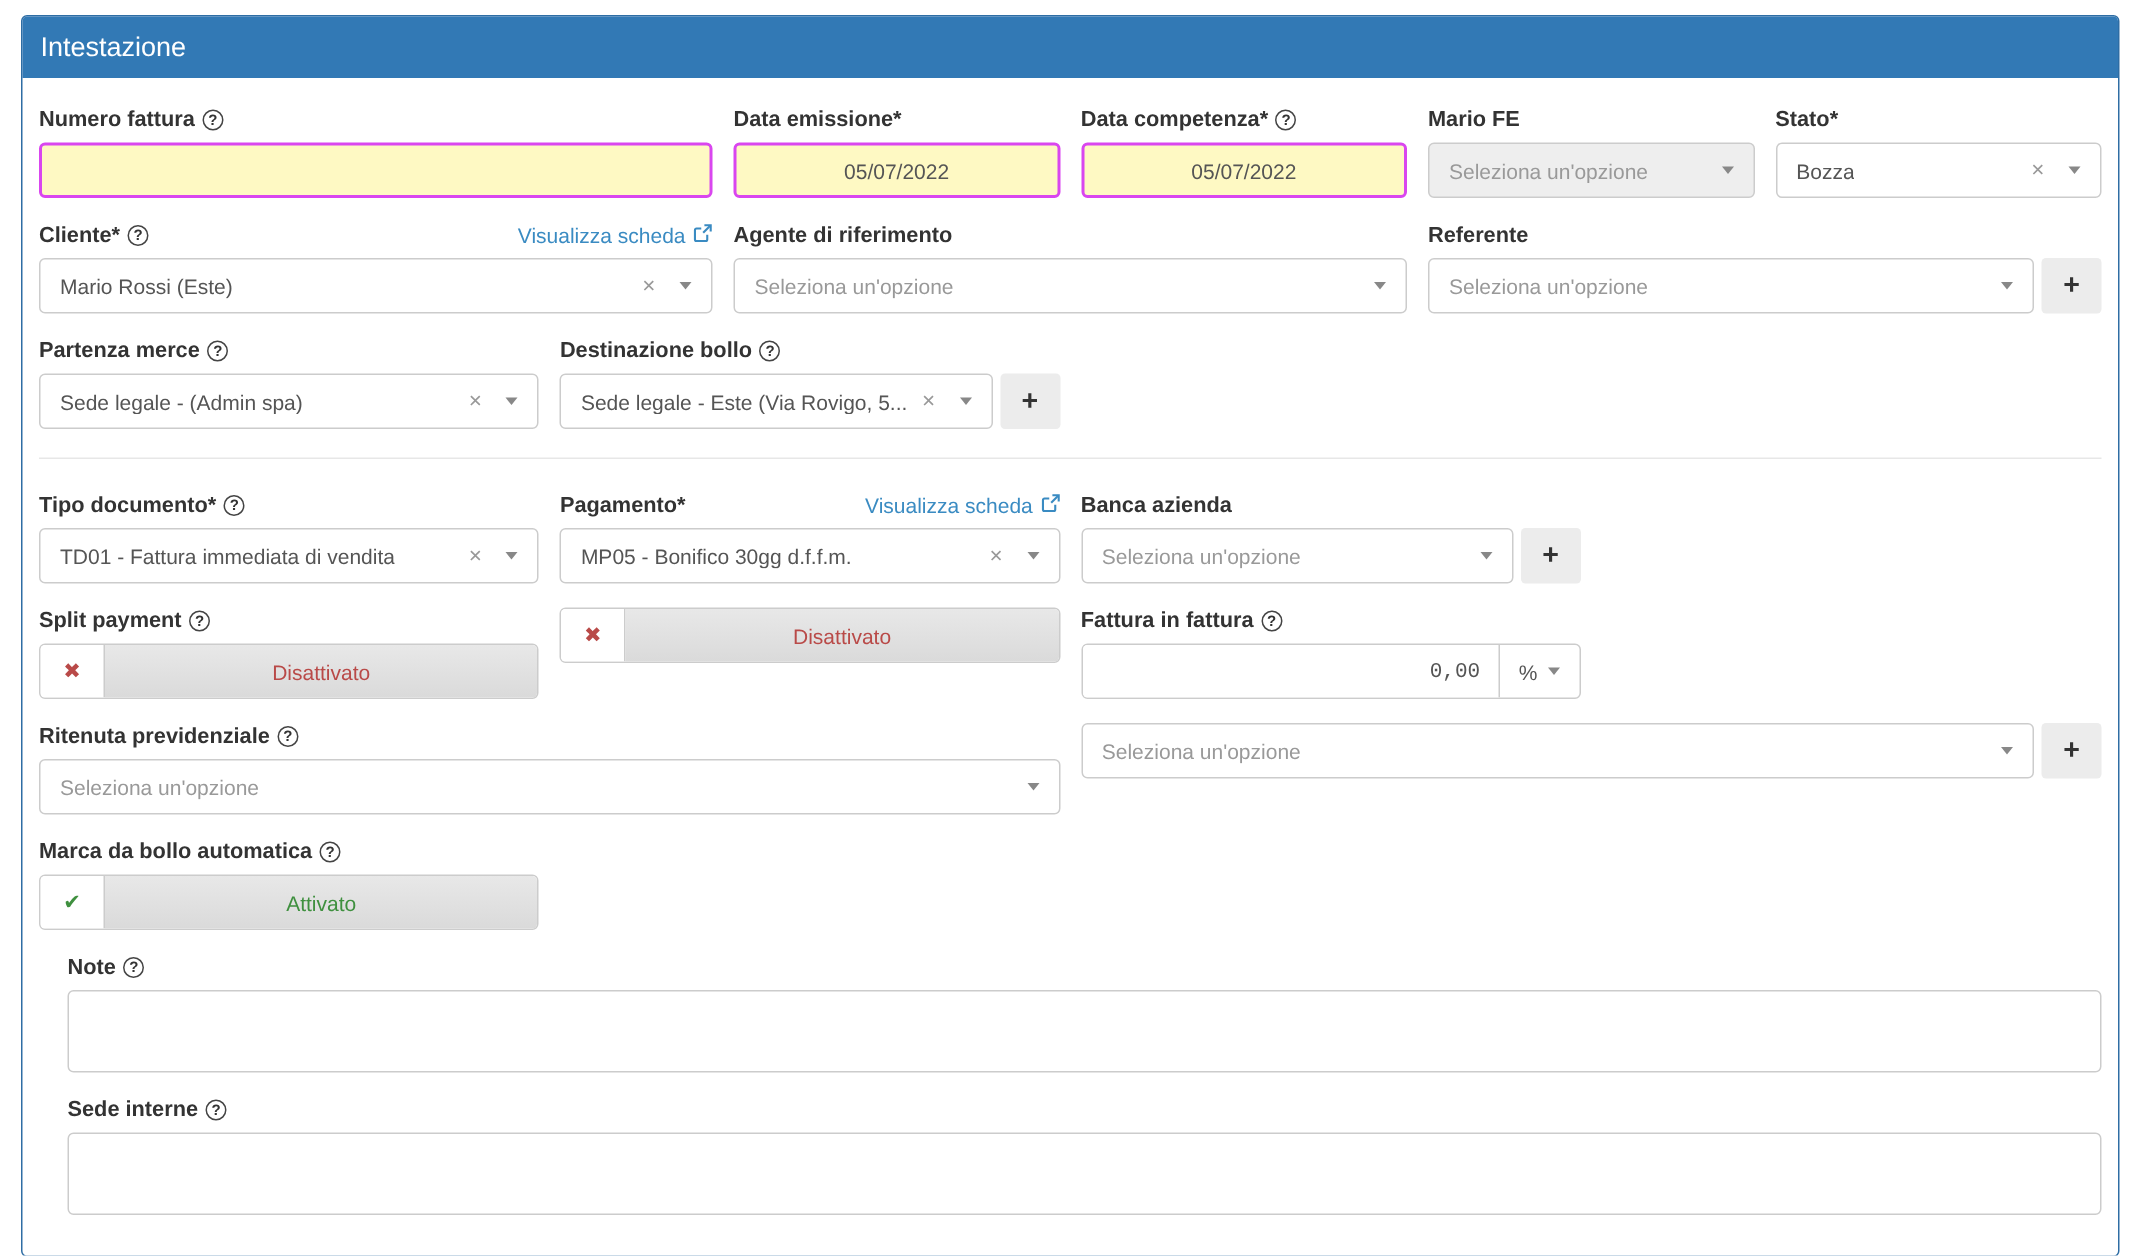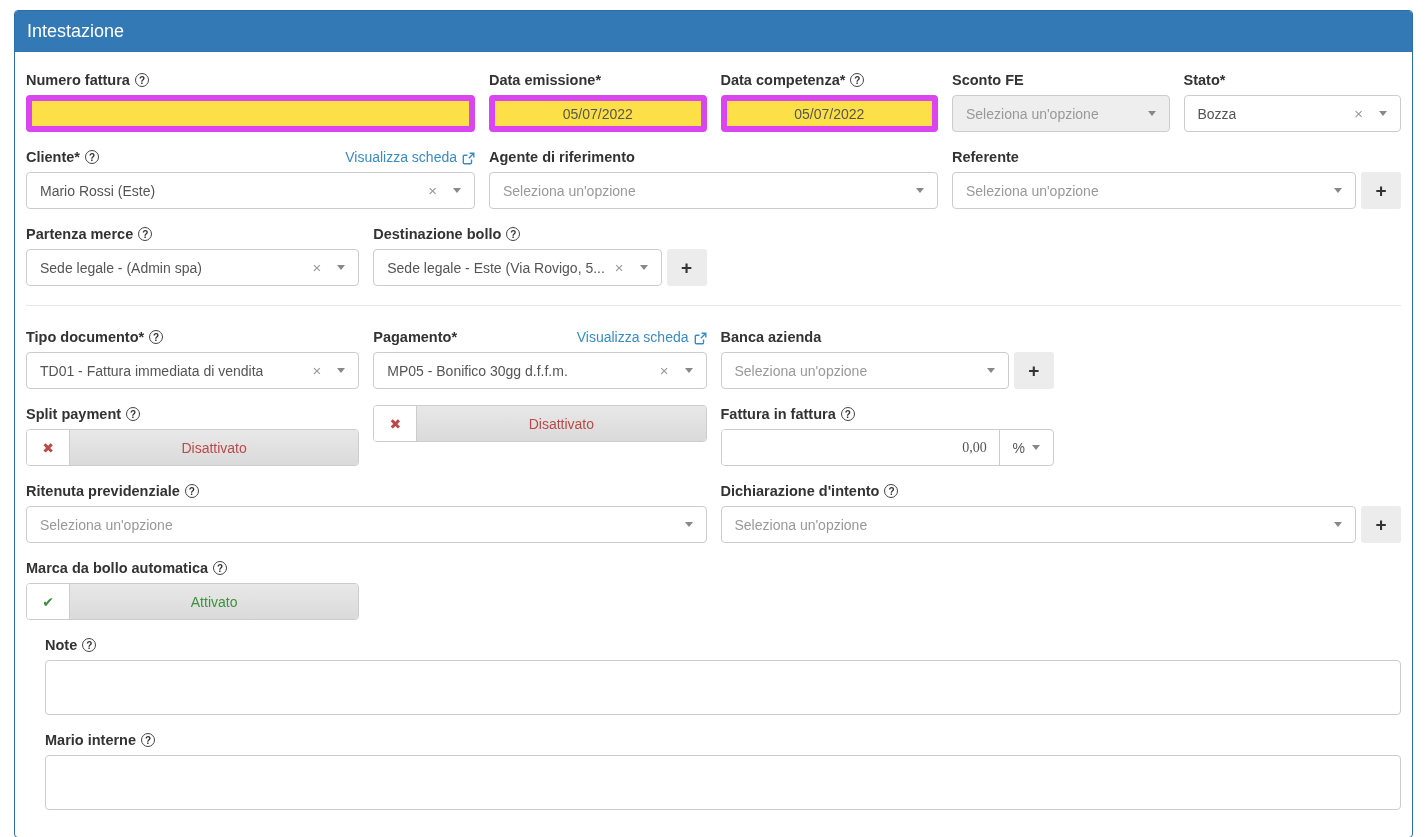--- a/index.html
+++ b/index.html
@@ -58,21 +58,21 @@
     margin-left: 5px;
     vertical-align: 1px;
     cursor: pointer;
   }
   a.scheda-link {
     color: #3a8bc2;
     text-decoration: none;
     font-weight: normal;
     font-size: 14px;
     display: inline-flex;
-    align-items: flex-end;
+    align-items: flex-start;
     gap: 5px;
     cursor: pointer;
   }
   .control-row { display: flex; gap: 5px; }
   .sel {
     display: flex;
     align-items: center;
     height: 37px;
     background: #fff;
     border: 1px solid #ccc;
@@ -100,28 +100,28 @@
   .sel .clear + .caret-box { margin-left: 0; }
   .caret {
     width: 0; height: 0;
     border-left: 4.5px solid transparent;
     border-right: 4.5px solid transparent;
     border-top: 5px solid #888;
   }
   .txt {
     height: 37px;
     width: 100%;
-    border: 6px solid #d946ef;
+    border: 2px solid #d946ef;
     border-radius: 4px;
     padding: 0 13px;
     color: #555;
     font-size: 14px;
     font-family: inherit;
     outline: none;
-    background: #fde047;
+    background: #fef9c3;
   }
   .txt.center { text-align: center; }
   .plus-btn {
     width: 40px;
     height: 37px;
     flex: 0 0 40px;
     background: #ececec;
     border: none;
     border-radius: 3px;
     font-size: 19px;
@@ -169,21 +169,21 @@
     overflow: hidden;
   }
   .input-group input {
     flex: 1;
     border: none;
     outline: none;
     text-align: right;
     padding: 0 12px;
     color: #555;
     font-size: 14px;
-    font-family: Liberation Serif, serif;
+    font-family: Liberation Mono, monospace;
     min-width: 0;
   }
   .input-group .unit {
     flex: 0 0 54px;
     border-left: 1px solid #ccc;
     display: flex;
     align-items: center;
     justify-content: center;
     gap: 7px;
     color: #555;
@@ -232,21 +232,21 @@
         <input class="txt center" type="text" value="05/07/2022" style="">
       </div>
       <div class="s2">
         <div class="lbl-row">
           <label><span>Data competenza*</span><span class="help">?</span></label>
         </div>
         <input class="txt center" type="text" value="05/07/2022" style="">
       </div>
       <div class="s2">
         <div class="lbl-row">
-          <label>Sconto FE</label>
+          <label>Mario FE</label>
         </div>
         <div class="sel disabled">
           <span class="val placeholder">Seleziona un'opzione</span>
           <span class="caret-box">
               <span class="caret"></span>
             </span>
         </div>
       </div>
       <div class="s2">
         <div class="lbl-row">
@@ -431,23 +431,20 @@
           <label><span>Ritenuta previdenziale</span><span class="help">?</span></label>
         </div>
         <div class="sel">
           <span class="val placeholder">Seleziona un'opzione</span>
           <span class="caret-box">
               <span class="caret"></span>
             </span>
         </div>
       </div>
       <div class="s6">
-        <div class="lbl-row">
-          <label><span>Dichiarazione d'intento</span><span class="help">?</span></label>
-        </div>
         <div class="control-row">
           <div class="sel">
             <span class="val placeholder">Seleziona un'opzione</span>
             <span class="caret-box">
                 <span class="caret"></span>
               </span>
           </div>
           <button class="plus-btn">+</button>
         </div>
       </div>
@@ -470,20 +467,20 @@
         <div class="lbl-row">
           <label><span>Note</span><span class="help">?</span></label>
         </div>
         <textarea class="notes" style=""></textarea>
       </div>
     </div>
 
     <div class="grid" style="margin-bottom:0">
       <div class="s12">
         <div class="lbl-row">
-          <label><span>Mario interne</span><span class="help">?</span></label>
+          <label><span>Sede interne</span><span class="help">?</span></label>
         </div>
         <textarea class="notes" style=""></textarea>
       </div>
     </div>
 
   </div>
 </div>
 
 </body></html>

